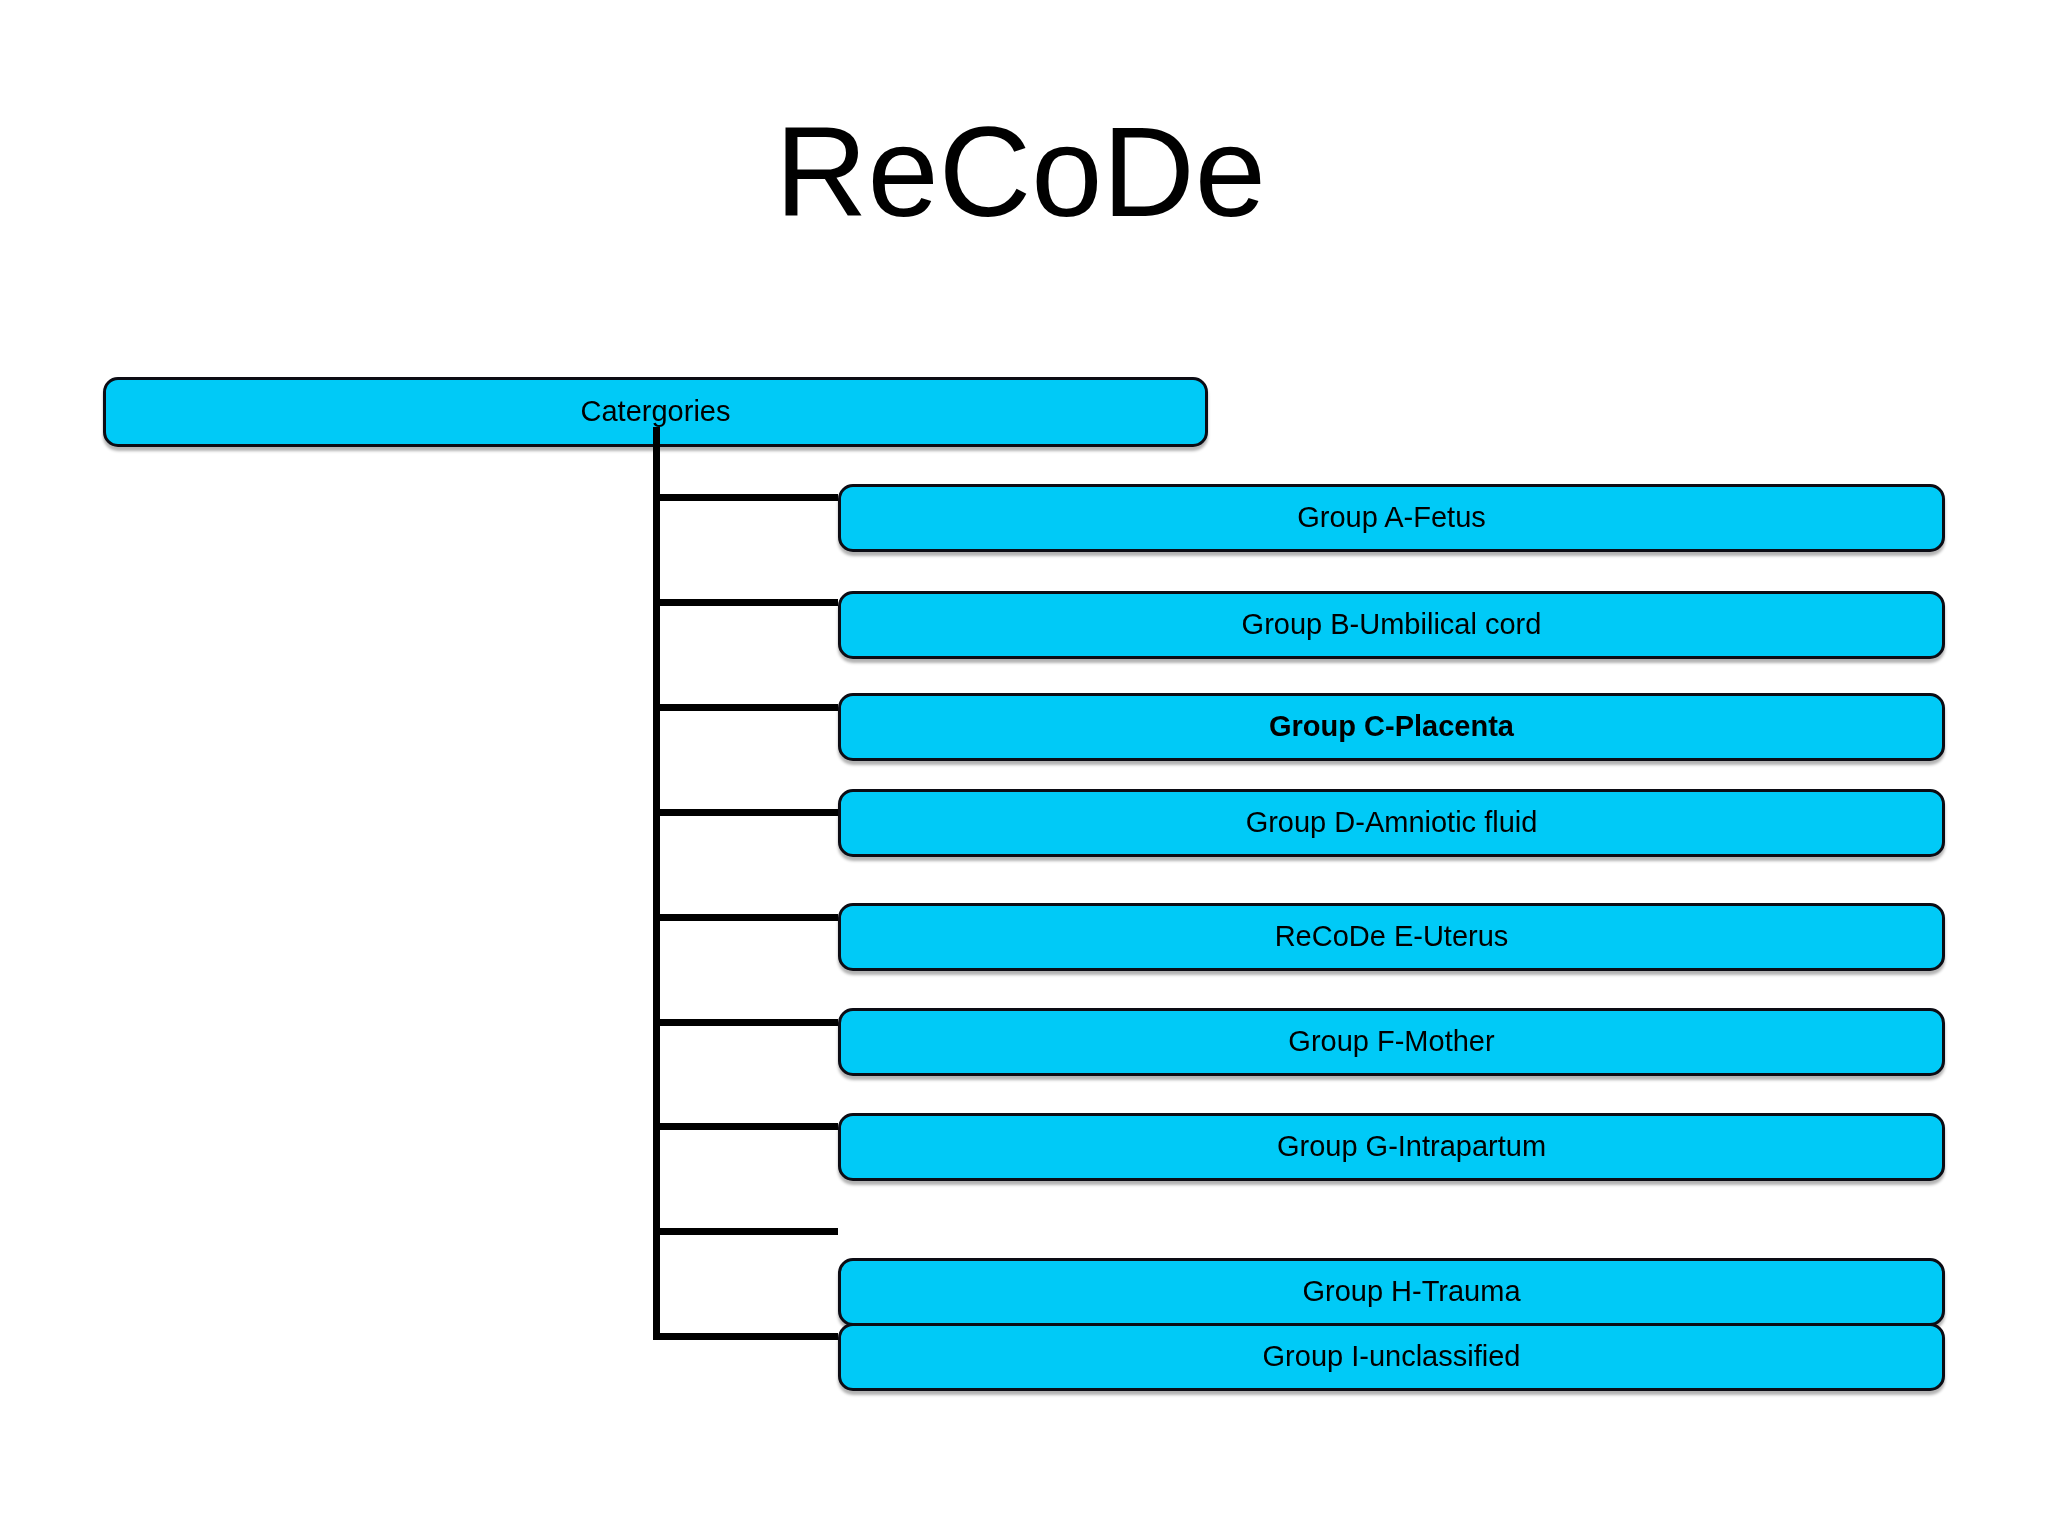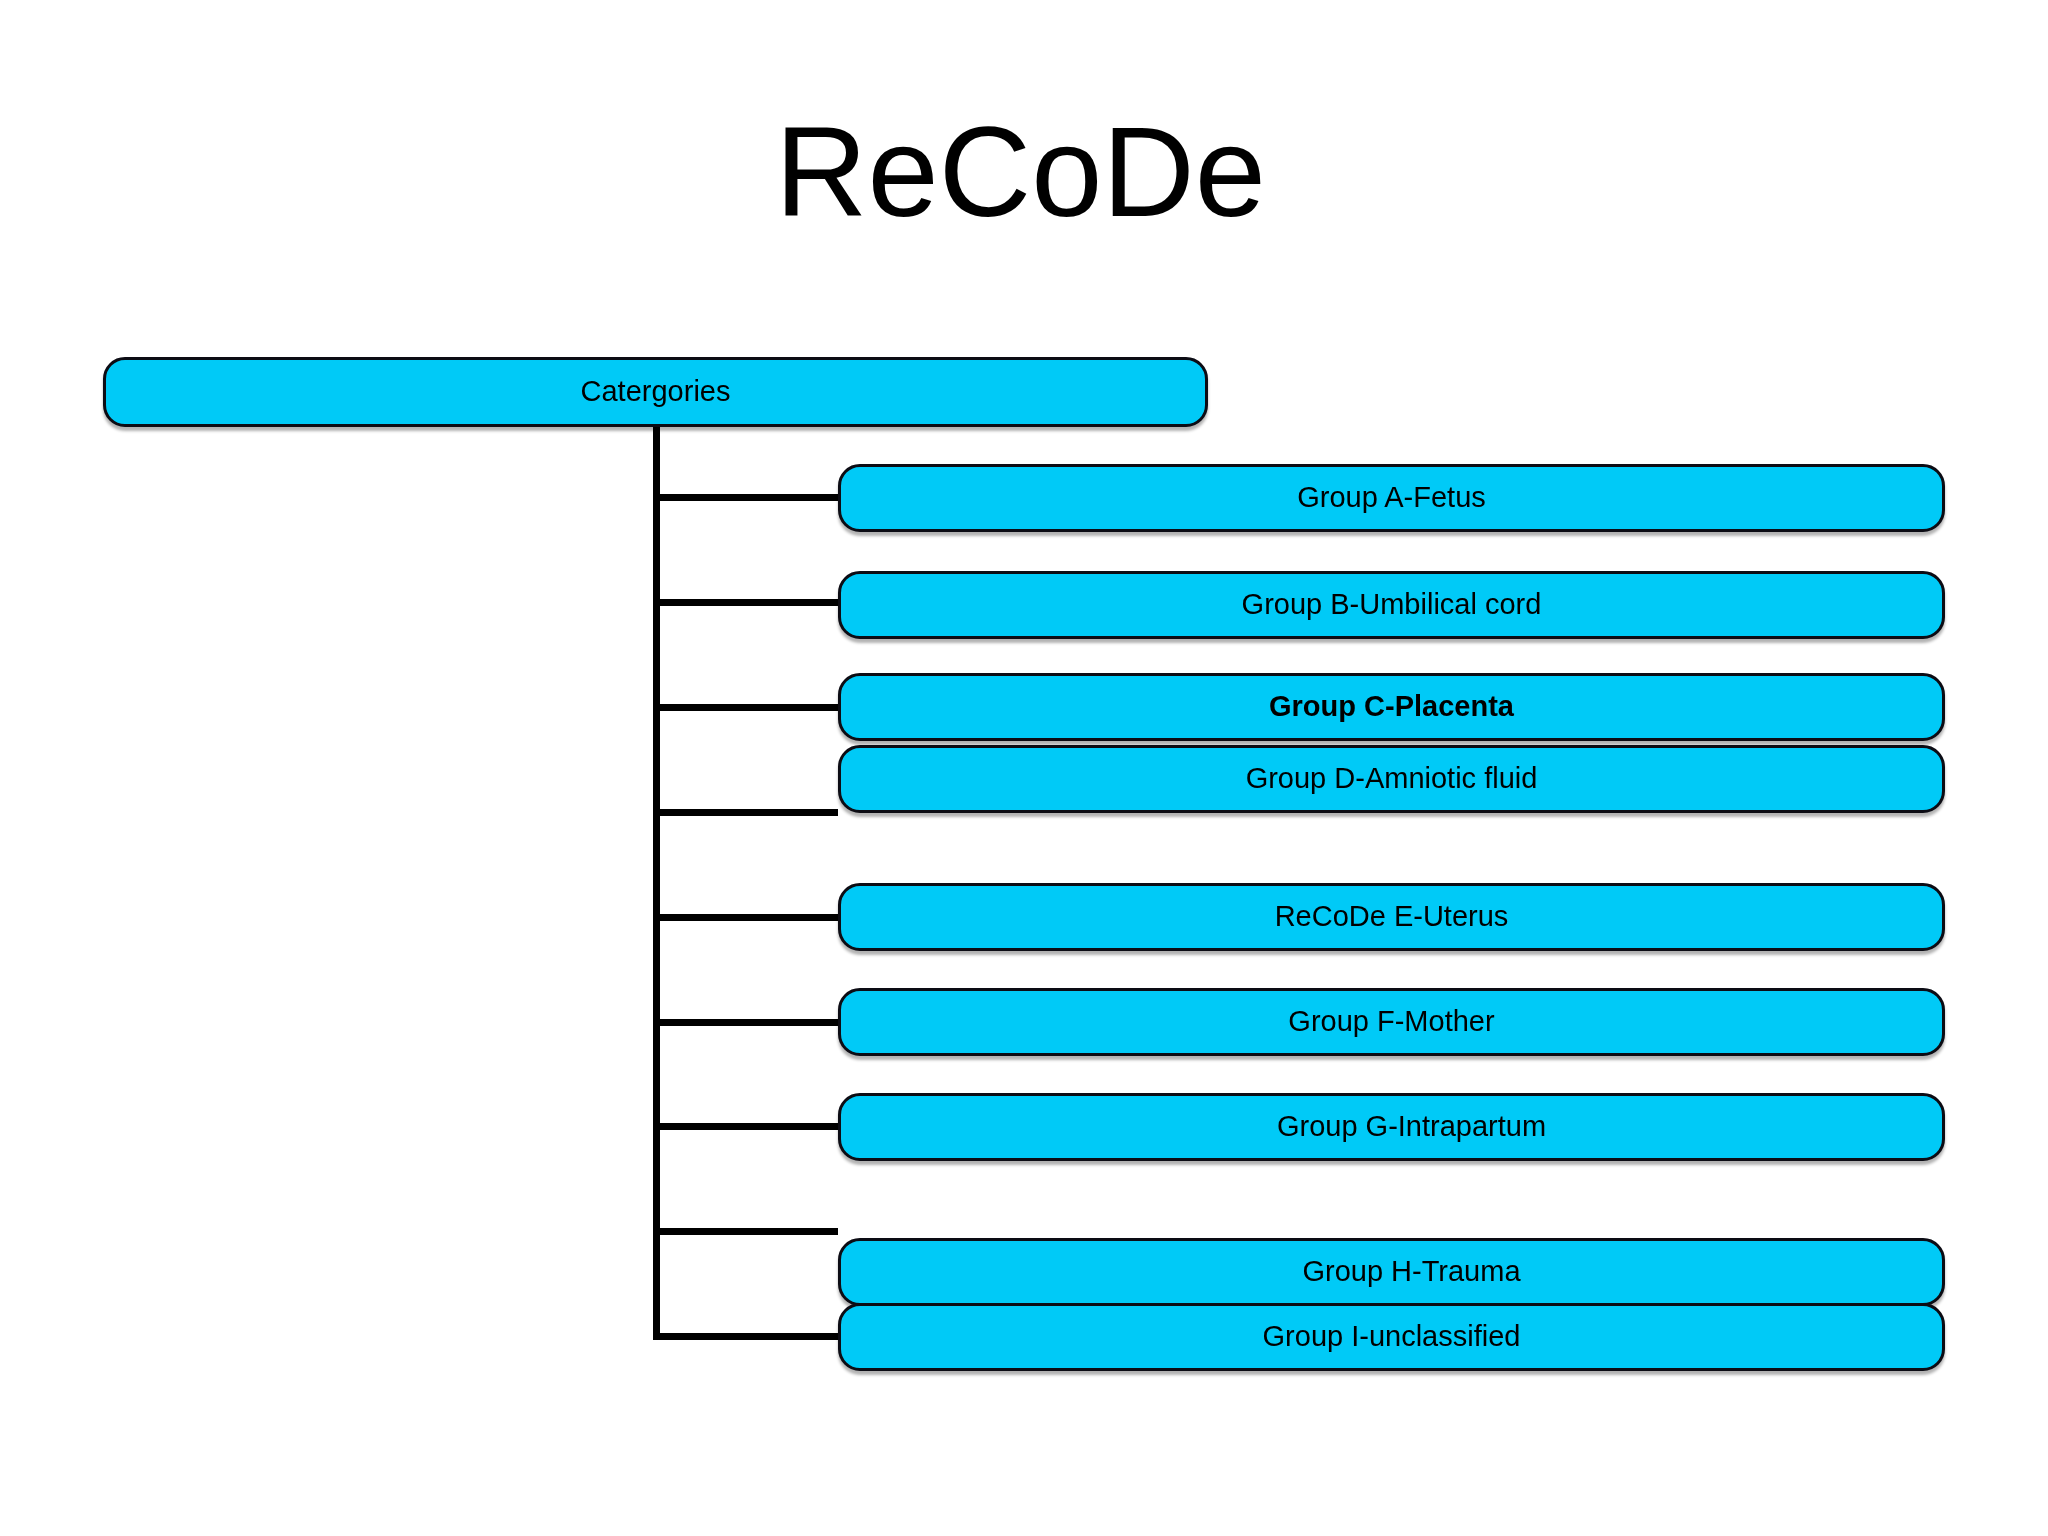--- a/index.html
+++ b/index.html
@@ -26,25 +26,26 @@
     line-height: 1;
     letter-spacing: 0px;
     color: var(--title-text, #000000);
     white-space: nowrap;
   }
   .box {
     position: absolute;
     box-sizing: border-box;
     background: var(--fill, #00caf7);
     border: 3px solid var(--border, #0c0c14);
-    border-radius: 22px;
+    border-radius: 15px;
     box-shadow: 0 4px 3px rgba(0,0,0,0.30);
     display: flex;
     align-items: center;
     justify-content: center;
+    margin-top: 20px;
   }
   .box-label {
     font-size: 29px;
     line-height: 1.1;
     color: var(--text, #000000);
     white-space: nowrap;
   }
   .root-box {
     left: 103px;
     top: 357px;
@@ -100,21 +101,21 @@
   <div id="groups">
       <div class="box group-box" style="top: 463.5px;">
         <span class="box-label">Group A-Fetus</span>
       </div>
       <div class="box group-box" style="top: 571px; text-align: center;">
         <span class="box-label">Group B-Umbilical cord</span>
       </div>
       <div class="box group-box" style="top: 673.3px; font-weight: bold;">
         <span class="box-label">Group C-Placenta</span>
       </div>
-      <div class="box group-box" style="top: 745px;">
+      <div class="box group-box" style="top: 769px;">
         <span class="box-label">Group D-Amniotic fluid</span>
       </div>
       <div class="box group-box" style="top: 883.1px;">
         <span class="box-label">ReCoDe E-Uterus</span>
       </div>
       <div class="box group-box" style="top: 988px;">
         <span class="box-label">Group F-Mother</span>
       </div>
       <div class="box group-box" style="top: 1092.9px; padding-left: 40px;">
         <span class="box-label">Group G-Intrapartum</span>

